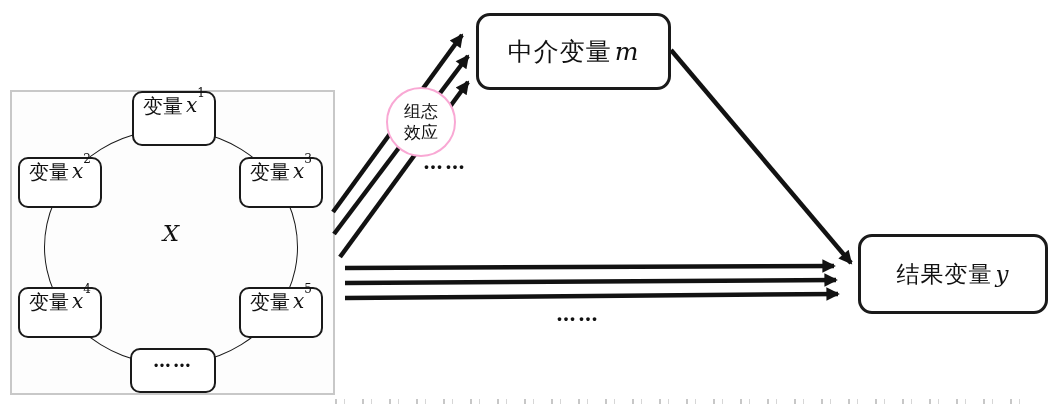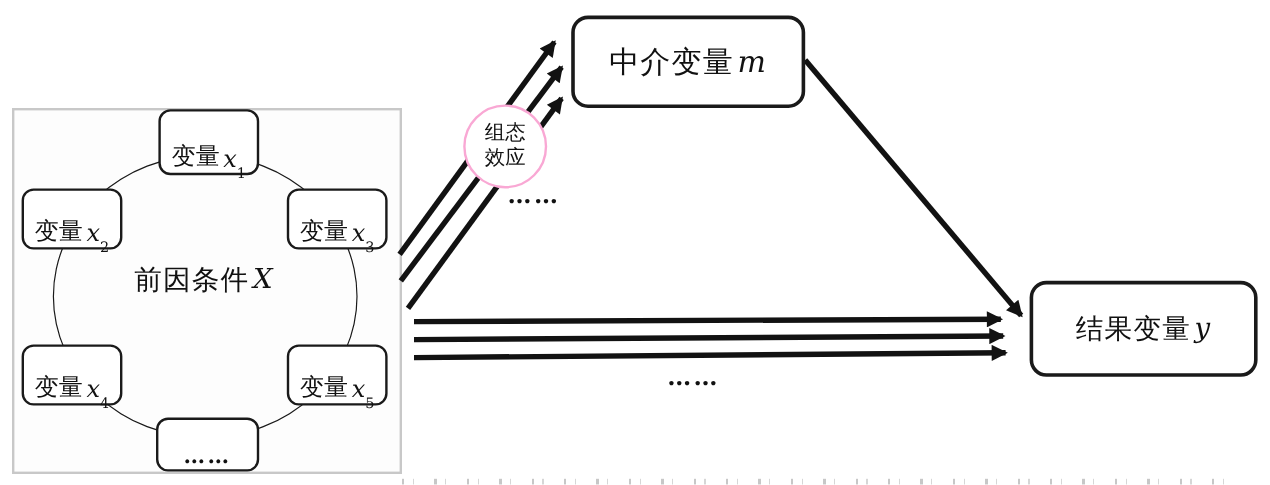--- a/index.html
+++ b/index.html
@@ -19,21 +19,21 @@
     position:absolute;left:44px;top:129px;width:252px;height:234px;
     border:1.5px solid #1a1a1a;border-radius:50%;z-index:2;background:transparent;
   }
   .center-label{
     position:absolute;left:44px;top:217px;width:252px;height:32px;z-index:3;
     display:flex;align-items:center;justify-content:center;
     font-size:23px;letter-spacing:1px;
   }
   .vbox{
     position:absolute;background:#ffffff;border:2.5px solid #1a1a1a;border-radius:10px;
-    display:flex;align-items:flex-end;justify-content:center;
+    display:flex;align-items:flex-start;justify-content:center;
     font-size:20px;z-index:4;box-sizing:border-box;
   }
   .var{font-style:italic;margin-left:3px;font-family:"DejaVu Serif","Liberation Serif",serif;}
   sub{font-size:12px;line-height:0;}
   .arrows{position:absolute;left:0;top:0;z-index:5;}
   .fx-circle{
     position:absolute;left:386px;top:87px;width:66px;height:66px;
     border:2px solid #f9a8d4;border-radius:50%;background:#ffffff;z-index:6;
     display:flex;flex-direction:column;align-items:center;justify-content:center;
     font-size:17px;line-height:21px;
@@ -54,21 +54,20 @@
 </style>
 </head>
 <body>
 
 <div class="stage">
 
   <div class="panel"></div>
   <div class="big-circle"></div>
 
   <div class="center-label">
-    <span>前因条件</span>
       <i class="var">X</i>
   </div>
 
   <div class="vbox" style="left:132px;top:91px;width:84px;height:55px;">
     <span>变量</span>
       <i class="var">x</i>
       <sub>1</sub>
   </div>
   <div class="vbox" style="left:18px;top:157px;width:84px;height:51px;">
     <span>变量</span>

